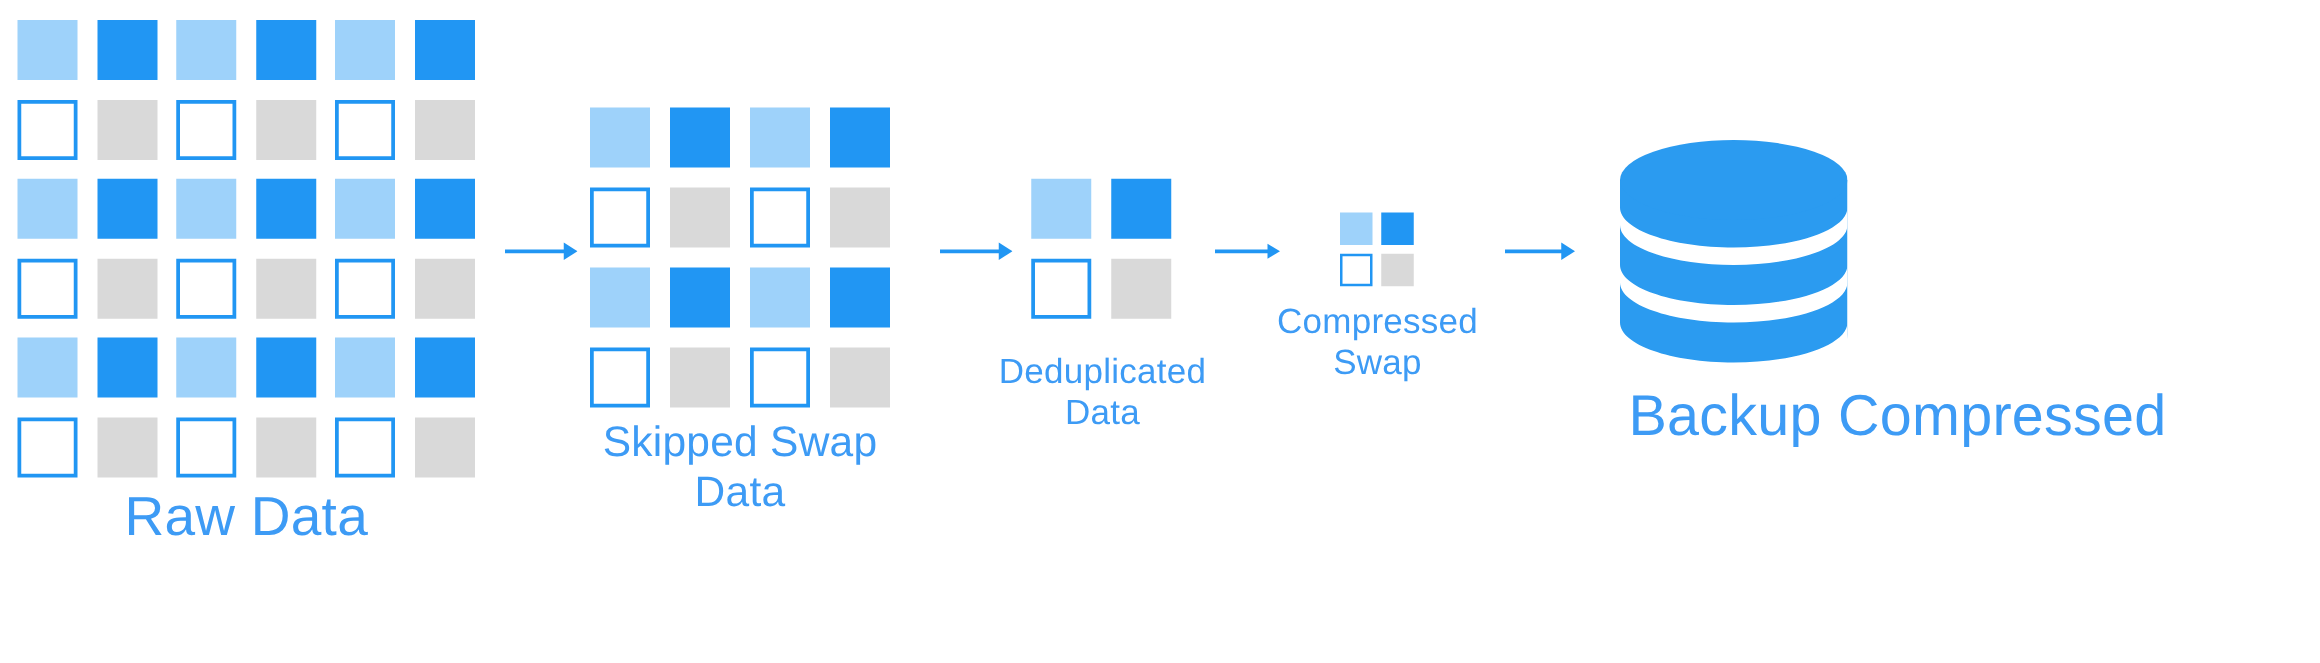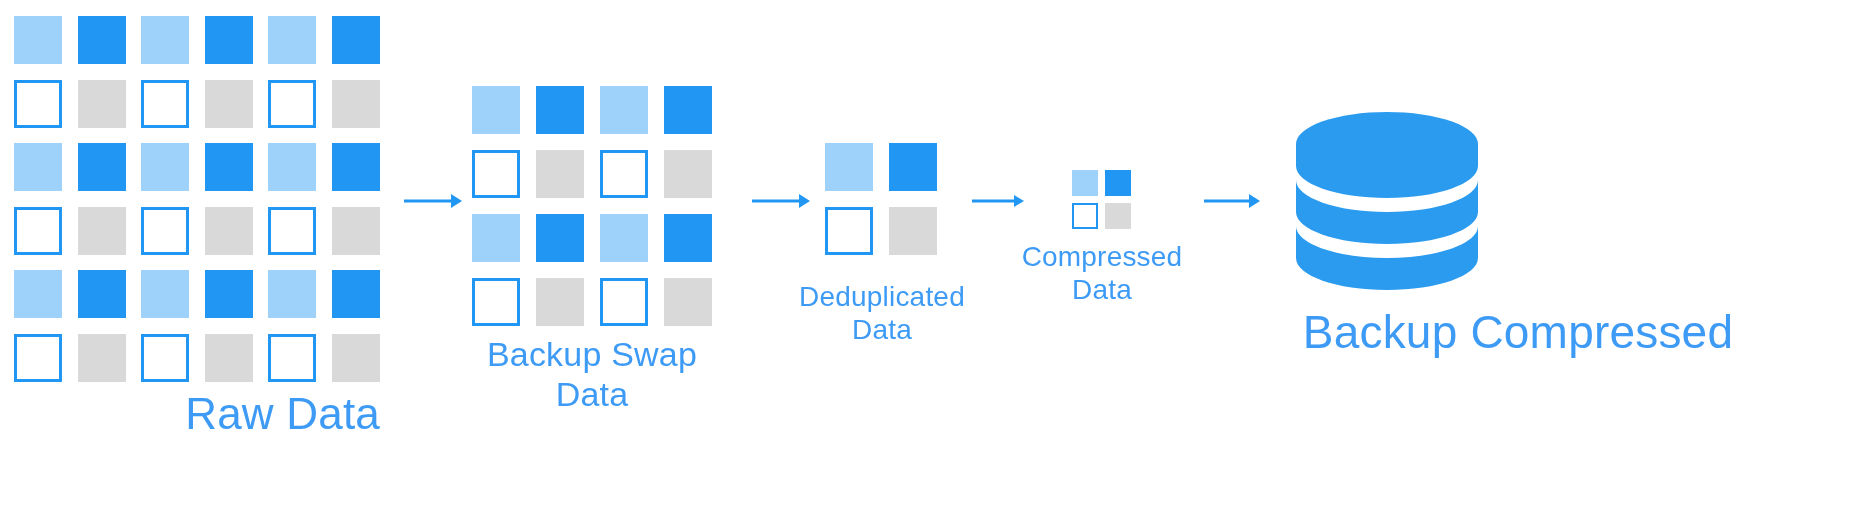--- a/index.html
+++ b/index.html
@@ -105,21 +105,21 @@
         <div class="cell darkblue"></div>
         <div class="cell lightblue"></div>
         <div class="cell darkblue"></div>
         <div class="cell outline"></div>
         <div class="cell gray"></div>
         <div class="cell outline"></div>
         <div class="cell gray"></div>
         <div class="cell outline"></div>
         <div class="cell gray"></div>
       </div>
-    <div class="label" style="left:14px; top:388px; width:366px; font-size:44px;text-align:right;">Raw Data</div>
+    <div class="label" style="left:14px; top:388px; width:366px; font-size:44px;">Raw Data</div>
   </div>
 
   <div class="arrow" style="left:404px; top:190px; width:58px; height:22px;">
     <svg width="58" height="22" viewBox="0 0 58 22">
       <line x1="0" y1="11" x2="48" y2="11" stroke="#2196f3" stroke-width="3"></line>
       <polygon points="47,4 58,11 47,18" fill="#2196f3"></polygon>
     </svg>
   </div>
 
   <div class="node">
@@ -137,21 +137,21 @@
         <div class="cell gray"></div>
         <div class="cell lightblue"></div>
         <div class="cell darkblue"></div>
         <div class="cell lightblue"></div>
         <div class="cell darkblue"></div>
         <div class="cell outline"></div>
         <div class="cell gray"></div>
         <div class="cell outline"></div>
         <div class="cell gray"></div>
       </div>
-    <div class="label" style="left:442px; top:334px; width:300px; font-size:34px;">Backup Swap
+    <div class="label" style="left:442px; top:334px; width:300px; font-size:34px;">Skipped Swap
 Data</div>
   </div>
 
   <div class="arrow" style="left:752px; top:190px; width:58px; height:22px;">
     <svg width="58" height="22" viewBox="0 0 58 22">
       <line x1="0" y1="11" x2="48" y2="11" stroke="#2196f3" stroke-width="3"></line>
       <polygon points="47,4 58,11 47,18" fill="#2196f3"></polygon>
     </svg>
   </div>
 
@@ -180,21 +180,21 @@
     <div class="grid" id="grid-compressed-data" style="left:1072px; top:170px; width:59px; height:59px;
                 grid-template-columns:repeat(2,26px);
                 grid-template-rows:repeat(2,26px);
                 column-gap:7px; row-gap:7px;">
         <div class="cell lightblue"></div>
         <div class="cell darkblue"></div>
         <div class="cell outline-sm"></div>
         <div class="cell gray"></div>
       </div>
     <div class="label" style="left:1016px; top:240px; width:172px; font-size:28px;">Compressed
-Data</div>
+Swap</div>
   </div>
 
   <div class="arrow" style="left:1204px; top:190px; width:56px; height:22px;">
     <svg width="56" height="22" viewBox="0 0 56 22">
       <line x1="0" y1="11" x2="46" y2="11" stroke="#2196f3" stroke-width="3"></line>
       <polygon points="45,4 56,11 45,18" fill="#2196f3"></polygon>
     </svg>
   </div>
 
   <div class="node">

